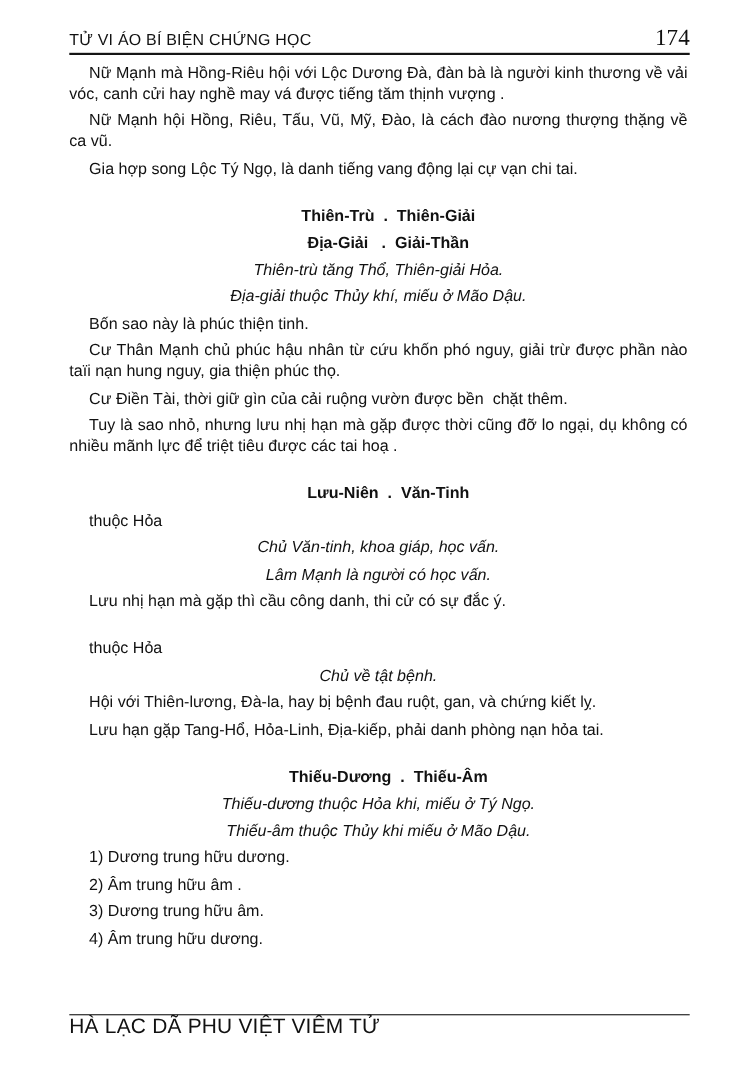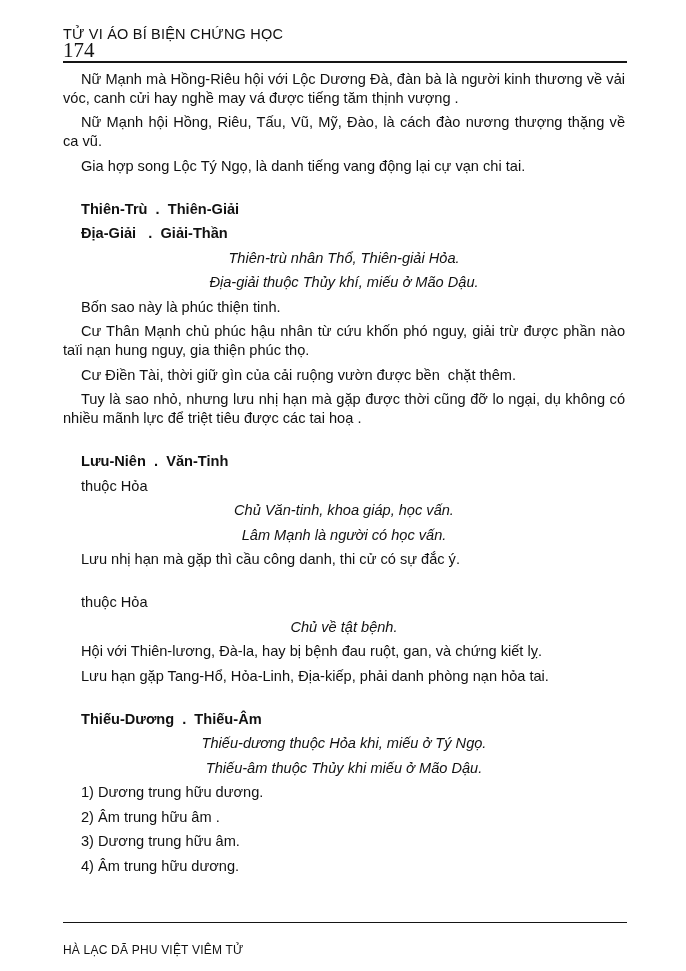--- a/index.html
+++ b/index.html
@@ -11,44 +11,44 @@
     color: #111111;
     font-family: "Liberation Sans", sans-serif;
     overflow: hidden;
   }
   .header {
     position: absolute;
     top: 26px;
     left: 63px;
     right: 59px;
     display: flex;
+    justify-content: space-between;
     align-items: baseline;
     border-bottom: 2px solid #151515;
     padding-bottom: 3px;
-    flex-direction: column;
   }
   .header-title {
     font-size: 14.5px;
     line-height: 16px;
     letter-spacing: 0.2px;
     white-space: nowrap;
   }
   .header-page-number {
     font-family: "Liberation Serif", serif;
     font-size: 21px;
     line-height: 16px;
   }
   .content {
     position: absolute;
-    top: 56px;
+    top: 44px;
     left: 63px;
     right: 61px;
     padding-top: 8px;
   }
-  .block { font-size: 14.6px; line-height: 19px; }
+  .block { font-size: 14.6px; line-height: 19px; text-align: center; }
   .para {
     text-align: justify;
     text-indent: 18px;
     margin: 5.5px 0;
   }
   .heading {
     font-weight: bold;
     padding-left: 18px;
     margin: 5.5px 0;
   }
@@ -57,22 +57,22 @@
     text-align: center;
     margin: 5.5px 0;
   }
   .gap { height: 13px; }
   .footer {
     position: absolute;
     top: 922px;
     left: 63px;
     right: 59px;
     border-top: 1.5px solid #151515;
-    padding-top: 20px;
-    font-size: 12px;
+    padding-top: 0;
+    font-size: 19px;
     letter-spacing: 0.2px;
   }
 </style>
 </head>
 <body>
 
 <div class="page">
 
   <div class="header">
     <span class="header-title">TỬ VI ÁO BÍ BIỆN CHỨNG HỌC</span>
@@ -80,21 +80,21 @@
   </div>
 
   <div class="content">
 
   <div class="block para">Nữ Mạnh mà Hồng-Riêu hội với Lộc Dương Đà, đàn bà là người kinh thương về vải vóc, canh cửi hay nghề may vá được tiếng tăm thịnh vượng .</div>
       <div class="block para">Nữ Mạnh hội Hồng, Riêu, Tấu, Vũ, Mỹ, Đào, là cách đào nương thượng thặng về ca vũ.</div>
       <div class="block para">Gia hợp song Lộc Tý Ngọ, là danh tiếng vang động lại cự vạn chi tai.</div>
       <div class="block gap"></div>
       <div class="block heading">Thiên-Trù&nbsp; .&nbsp; Thiên-Giải</div>
       <div class="block heading">Địa-Giải&nbsp;&nbsp; .&nbsp; Giải-Thần</div>
-      <div class="block quote">Thiên-trù nhân Thổ, Thiên-giải Hỏa.</div>
+      <div class="block quote">Thiên-trù tăng Thổ, Thiên-giải Hỏa.</div>
       <div class="block quote">Địa-giải thuộc Thủy khí, miếu ở Mão Dậu.</div>
       <div class="block para">Bốn sao này là phúc thiện tinh.</div>
       <div class="block para">Cư Thân Mạnh chủ phúc hậu nhân từ cứu khốn phó nguy, giải trừ được phần nào taïi nạn hung nguy, gia thiện phúc thọ.</div>
       <div class="block para">Cư Điền Tài, thời giữ gìn của cải ruộng vườn được bền&nbsp; chặt thêm.</div>
       <div class="block para">Tuy là sao nhỏ, nhưng lưu nhị hạn mà gặp được thời cũng đỡ lo ngại, dụ không có nhiều mãnh lực để triệt tiêu được các tai hoạ .</div>
       <div class="block gap"></div>
       <div class="block heading">Lưu-Niên&nbsp; .&nbsp; Văn-Tinh</div>
       <div class="block para">thuộc Hỏa</div>
       <div class="block quote">Chủ Văn-tinh, khoa giáp, học vấn.</div>
       <div class="block quote">Lâm Mạnh là người có học vấn.</div>

